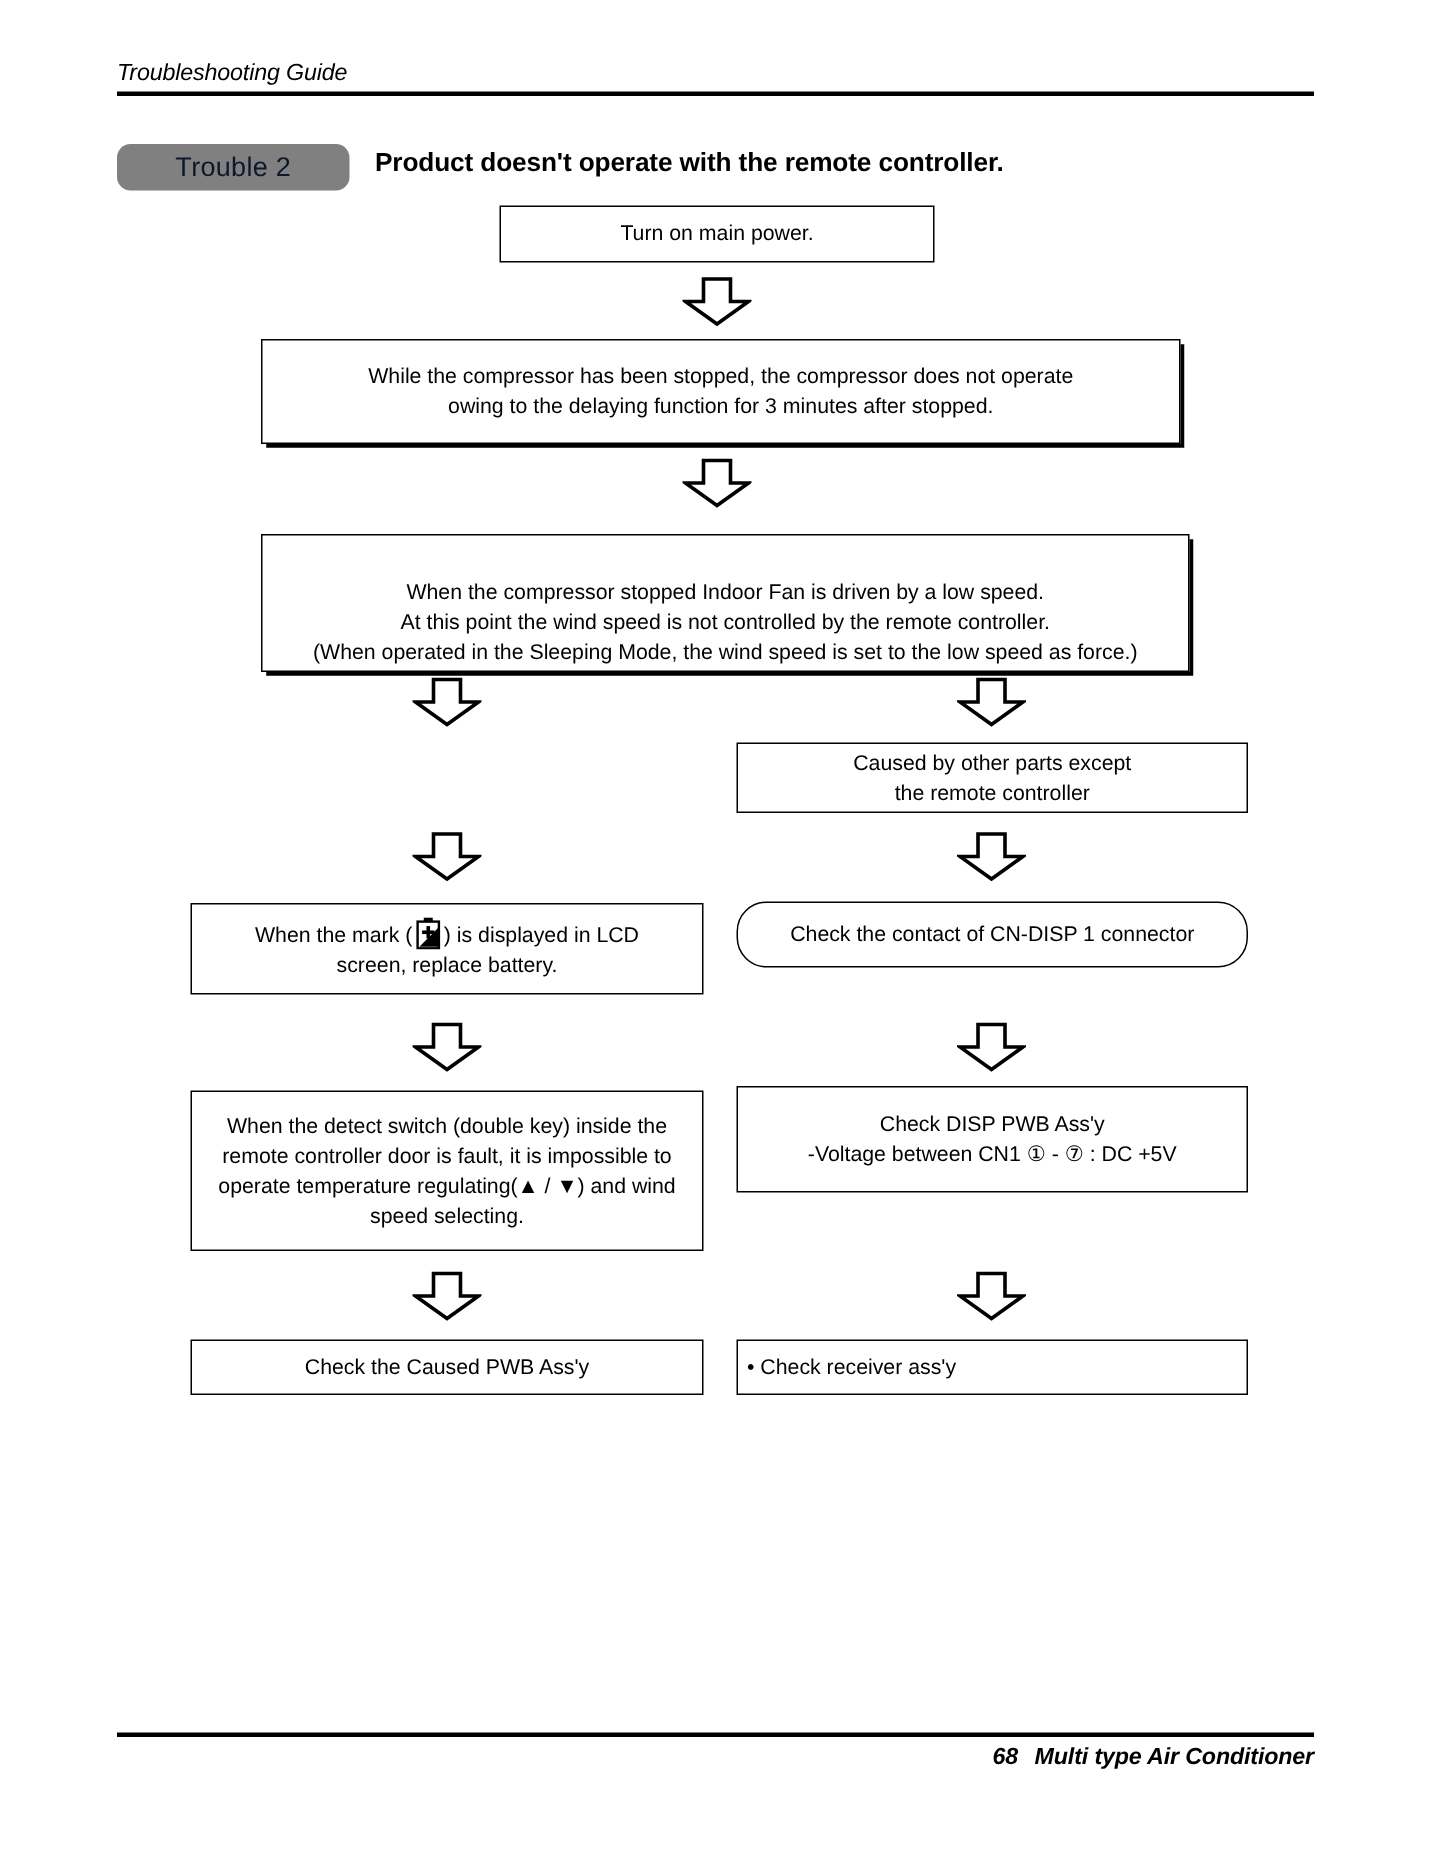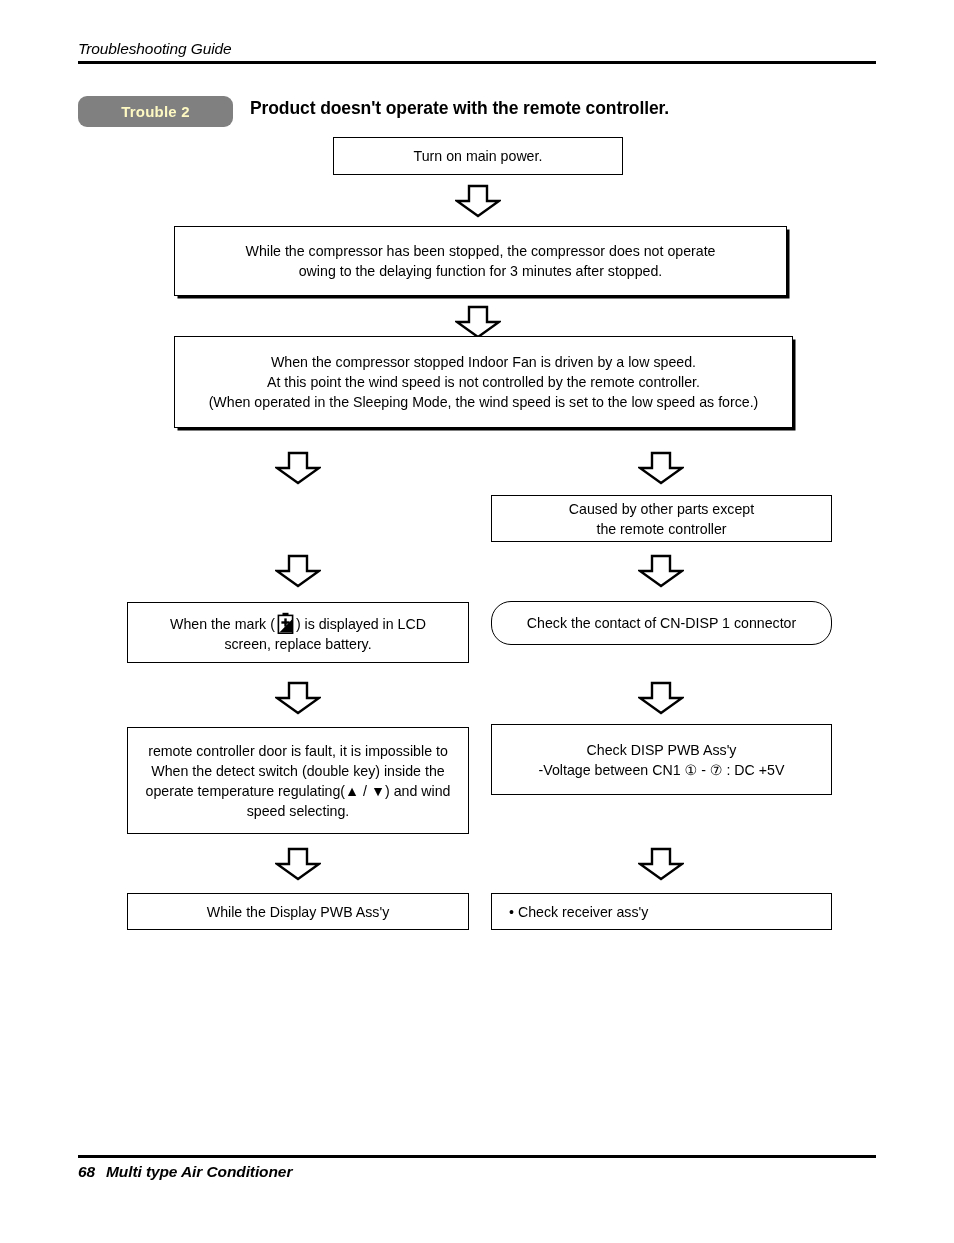--- a/index.html
+++ b/index.html
@@ -53,23 +53,23 @@
     height: 32px;
   }
   .trouble-badge {
     position: absolute;
     left: 0;
     top: 0;
     width: 155px;
     height: 31px;
     background: #808080;
     border-radius: 9px;
-    color: #fef9c3;
-    font-size: 15px;
-    font-weight: bold;
+    color: #0f172a;
+    font-size: 18px;
+    font-weight: normal;
     display: flex;
     align-items: center;
     justify-content: center;
     letter-spacing: 0.2px;
   }
   .trouble-heading {
     position: absolute;
     left: 172px;
     top: 2px;
     font-size: 17.5px;
@@ -91,21 +91,21 @@
     font-size: 14.2px;
     line-height: 20px;
     padding: 2px 8px;
   }
   .fbox.shadow {
     box-shadow: 3px 3px 0 -0.5px #000000;
   }
   .fbox.left-align {
     justify-content: flex-start;
     text-align: left;
-    padding-left: 17px;
+    padding-left: 6px;
   }
   .fbox .inner {
     width: 100%;
   }
 
   
   .arrow {
     position: absolute;
     width: 46px;
     height: 34px;
@@ -134,20 +134,21 @@
     width: 798px;
     height: 2.6px;
     background: #000;
   }
   .footer-text {
     margin-top: 5px;
     font-style: italic;
     font-weight: bold;
     font-size: 15.5px;
     letter-spacing: -0.1px;
+    text-align: right;
   }
   .footer-text .pg { margin-right: 11px; }
   .nowrap { white-space: nowrap; }
 </style>
 </head>
 <body>
 
 <div class="page">
 
   <div class="header">
@@ -176,21 +177,21 @@
       <div>owing to the delaying function for 3 minutes after stopped.</div>
     </div>
   </div>
 
   <div class="arrow" style="left:455px; top:305px;">
     <svg viewBox="0 0 46 34" xmlns="http://www.w3.org/2000/svg">
       <path d="M14 2 L32 2 L32 17 L44 17 L23 32 L2 17 L14 17 Z" fill="#ffffff" stroke="#000000" stroke-width="2.4" stroke-linejoin="miter"></path>
     </svg>
   </div>
 
-  <div class="fbox shadow" style="left:174px; top:336px; width:619px; height:92px;">
+  <div class="fbox shadow" style="left:174px; top:356px; width:619px; height:92px;align-items:flex-end;">
     <div class="inner">
       <div>When the compressor stopped Indoor Fan is driven by a low speed.</div>
       <div>At this point the wind speed is not controlled by the remote controller.</div>
       <div>(When operated in the Sleeping Mode, the wind speed is set to the low speed as force.)</div>
     </div>
   </div>
 
   <div class="arrow" style="left:275px; top:451px;">
     <svg viewBox="0 0 46 34" xmlns="http://www.w3.org/2000/svg">
       <path d="M14 2 L32 2 L32 17 L44 17 L23 32 L2 17 L14 17 Z" fill="#ffffff" stroke="#000000" stroke-width="2.4" stroke-linejoin="miter"></path>
@@ -246,22 +247,22 @@
     </svg>
   </div>
   <div class="arrow" style="left:638px; top:681px;">
     <svg viewBox="0 0 46 34" xmlns="http://www.w3.org/2000/svg">
       <path d="M14 2 L32 2 L32 17 L44 17 L23 32 L2 17 L14 17 Z" fill="#ffffff" stroke="#000000" stroke-width="2.4" stroke-linejoin="miter"></path>
     </svg>
   </div>
 
   <div class="fbox" style="left:127px; top:727px; width:342px; height:107px;">
     <div class="inner">
+      <div>When the detect switch (double key) inside the</div>
       <div>remote controller door is fault, it is impossible to</div>
-      <div>When the detect switch (double key) inside the</div>
       <div>operate temperature regulating(▲ / ▼) and wind</div>
       <div>speed selecting.</div>
     </div>
   </div>
 
   <div class="fbox" style="left:491px; top:724px; width:341px; height:71px;">
     <div class="inner">
       <div>Check DISP PWB Ass'y</div>
       <div>-Voltage between CN1 ① - ⑦ : DC +5V</div>
     </div>
@@ -272,21 +273,21 @@
       <path d="M14 2 L32 2 L32 17 L44 17 L23 32 L2 17 L14 17 Z" fill="#ffffff" stroke="#000000" stroke-width="2.4" stroke-linejoin="miter"></path>
     </svg>
   </div>
   <div class="arrow" style="left:638px; top:847px;">
     <svg viewBox="0 0 46 34" xmlns="http://www.w3.org/2000/svg">
       <path d="M14 2 L32 2 L32 17 L44 17 L23 32 L2 17 L14 17 Z" fill="#ffffff" stroke="#000000" stroke-width="2.4" stroke-linejoin="miter"></path>
     </svg>
   </div>
 
   <div class="fbox" style="left:127px; top:893px; width:342px; height:37px;">
-    <div class="inner">While the Display PWB Ass'y</div>
+    <div class="inner">Check the Caused PWB Ass'y</div>
   </div>
 
   <div class="fbox left-align" style="left:491px; top:893px; width:341px; height:37px;">
     <div class="inner">• Check receiver ass'y</div>
   </div>
 
   <div class="footer">
     <div class="footer-rule"></div>
     <div class="footer-text">
       <span class="pg">68</span><span>Multi type Air Conditioner</span>

